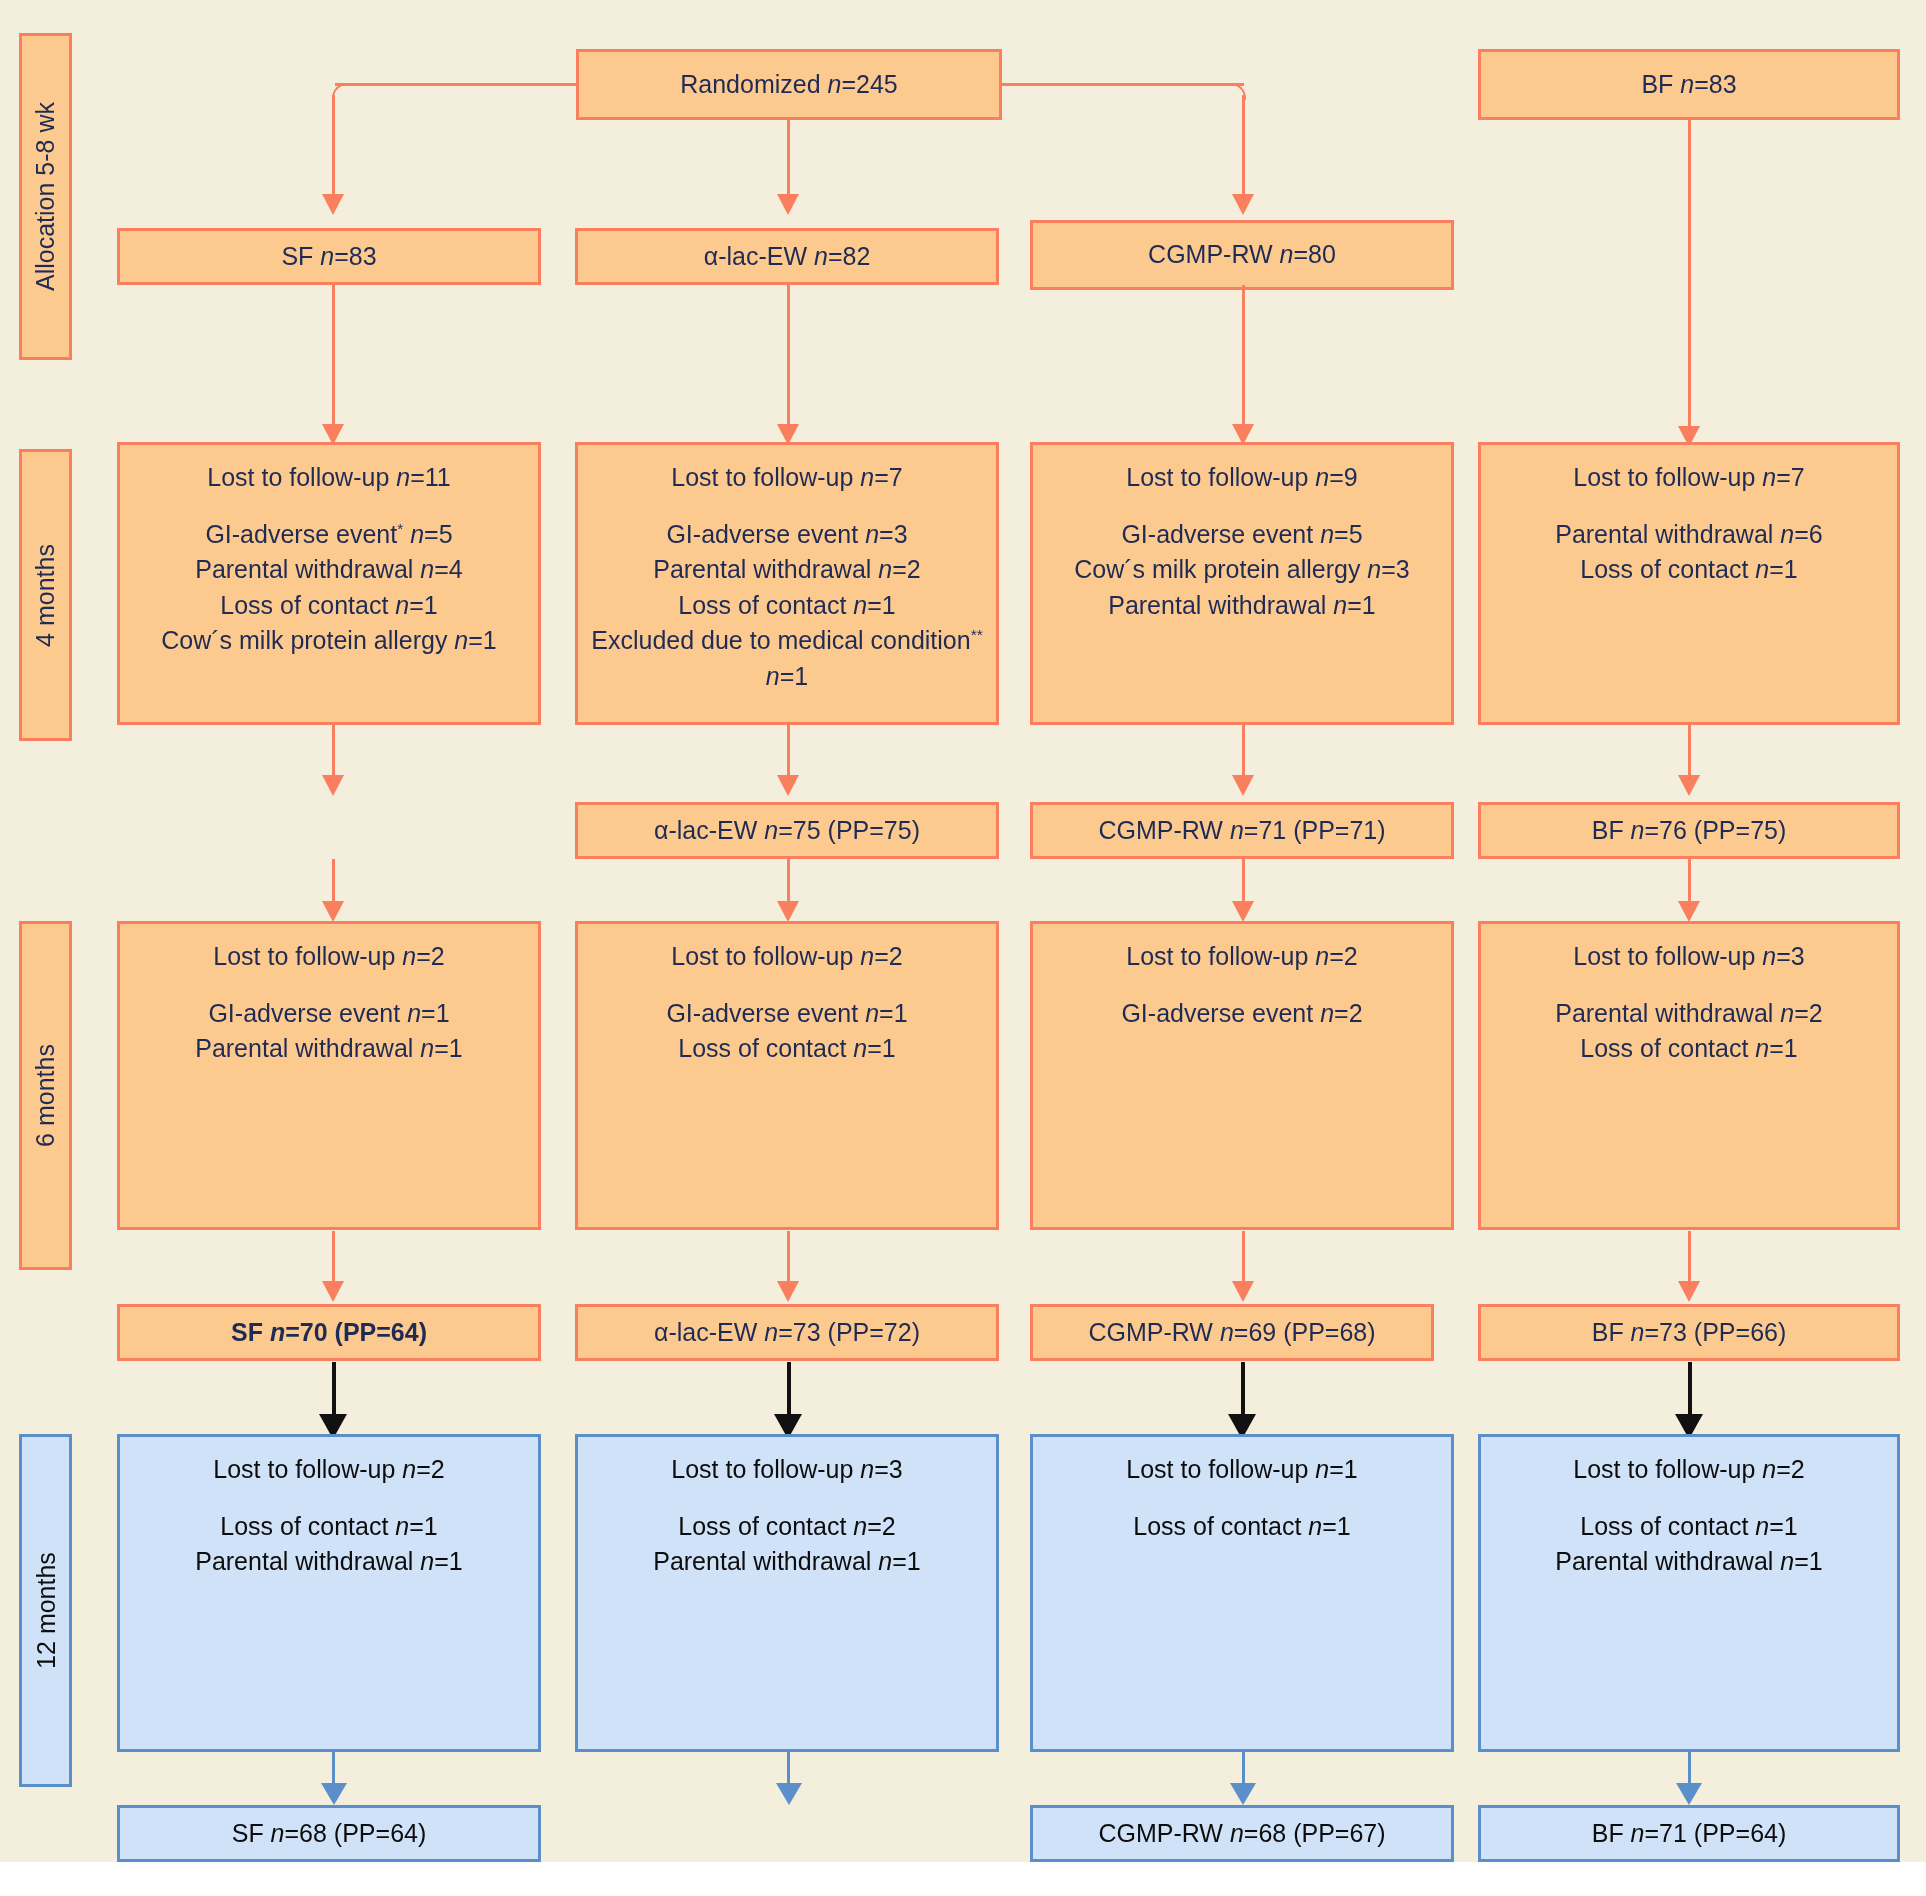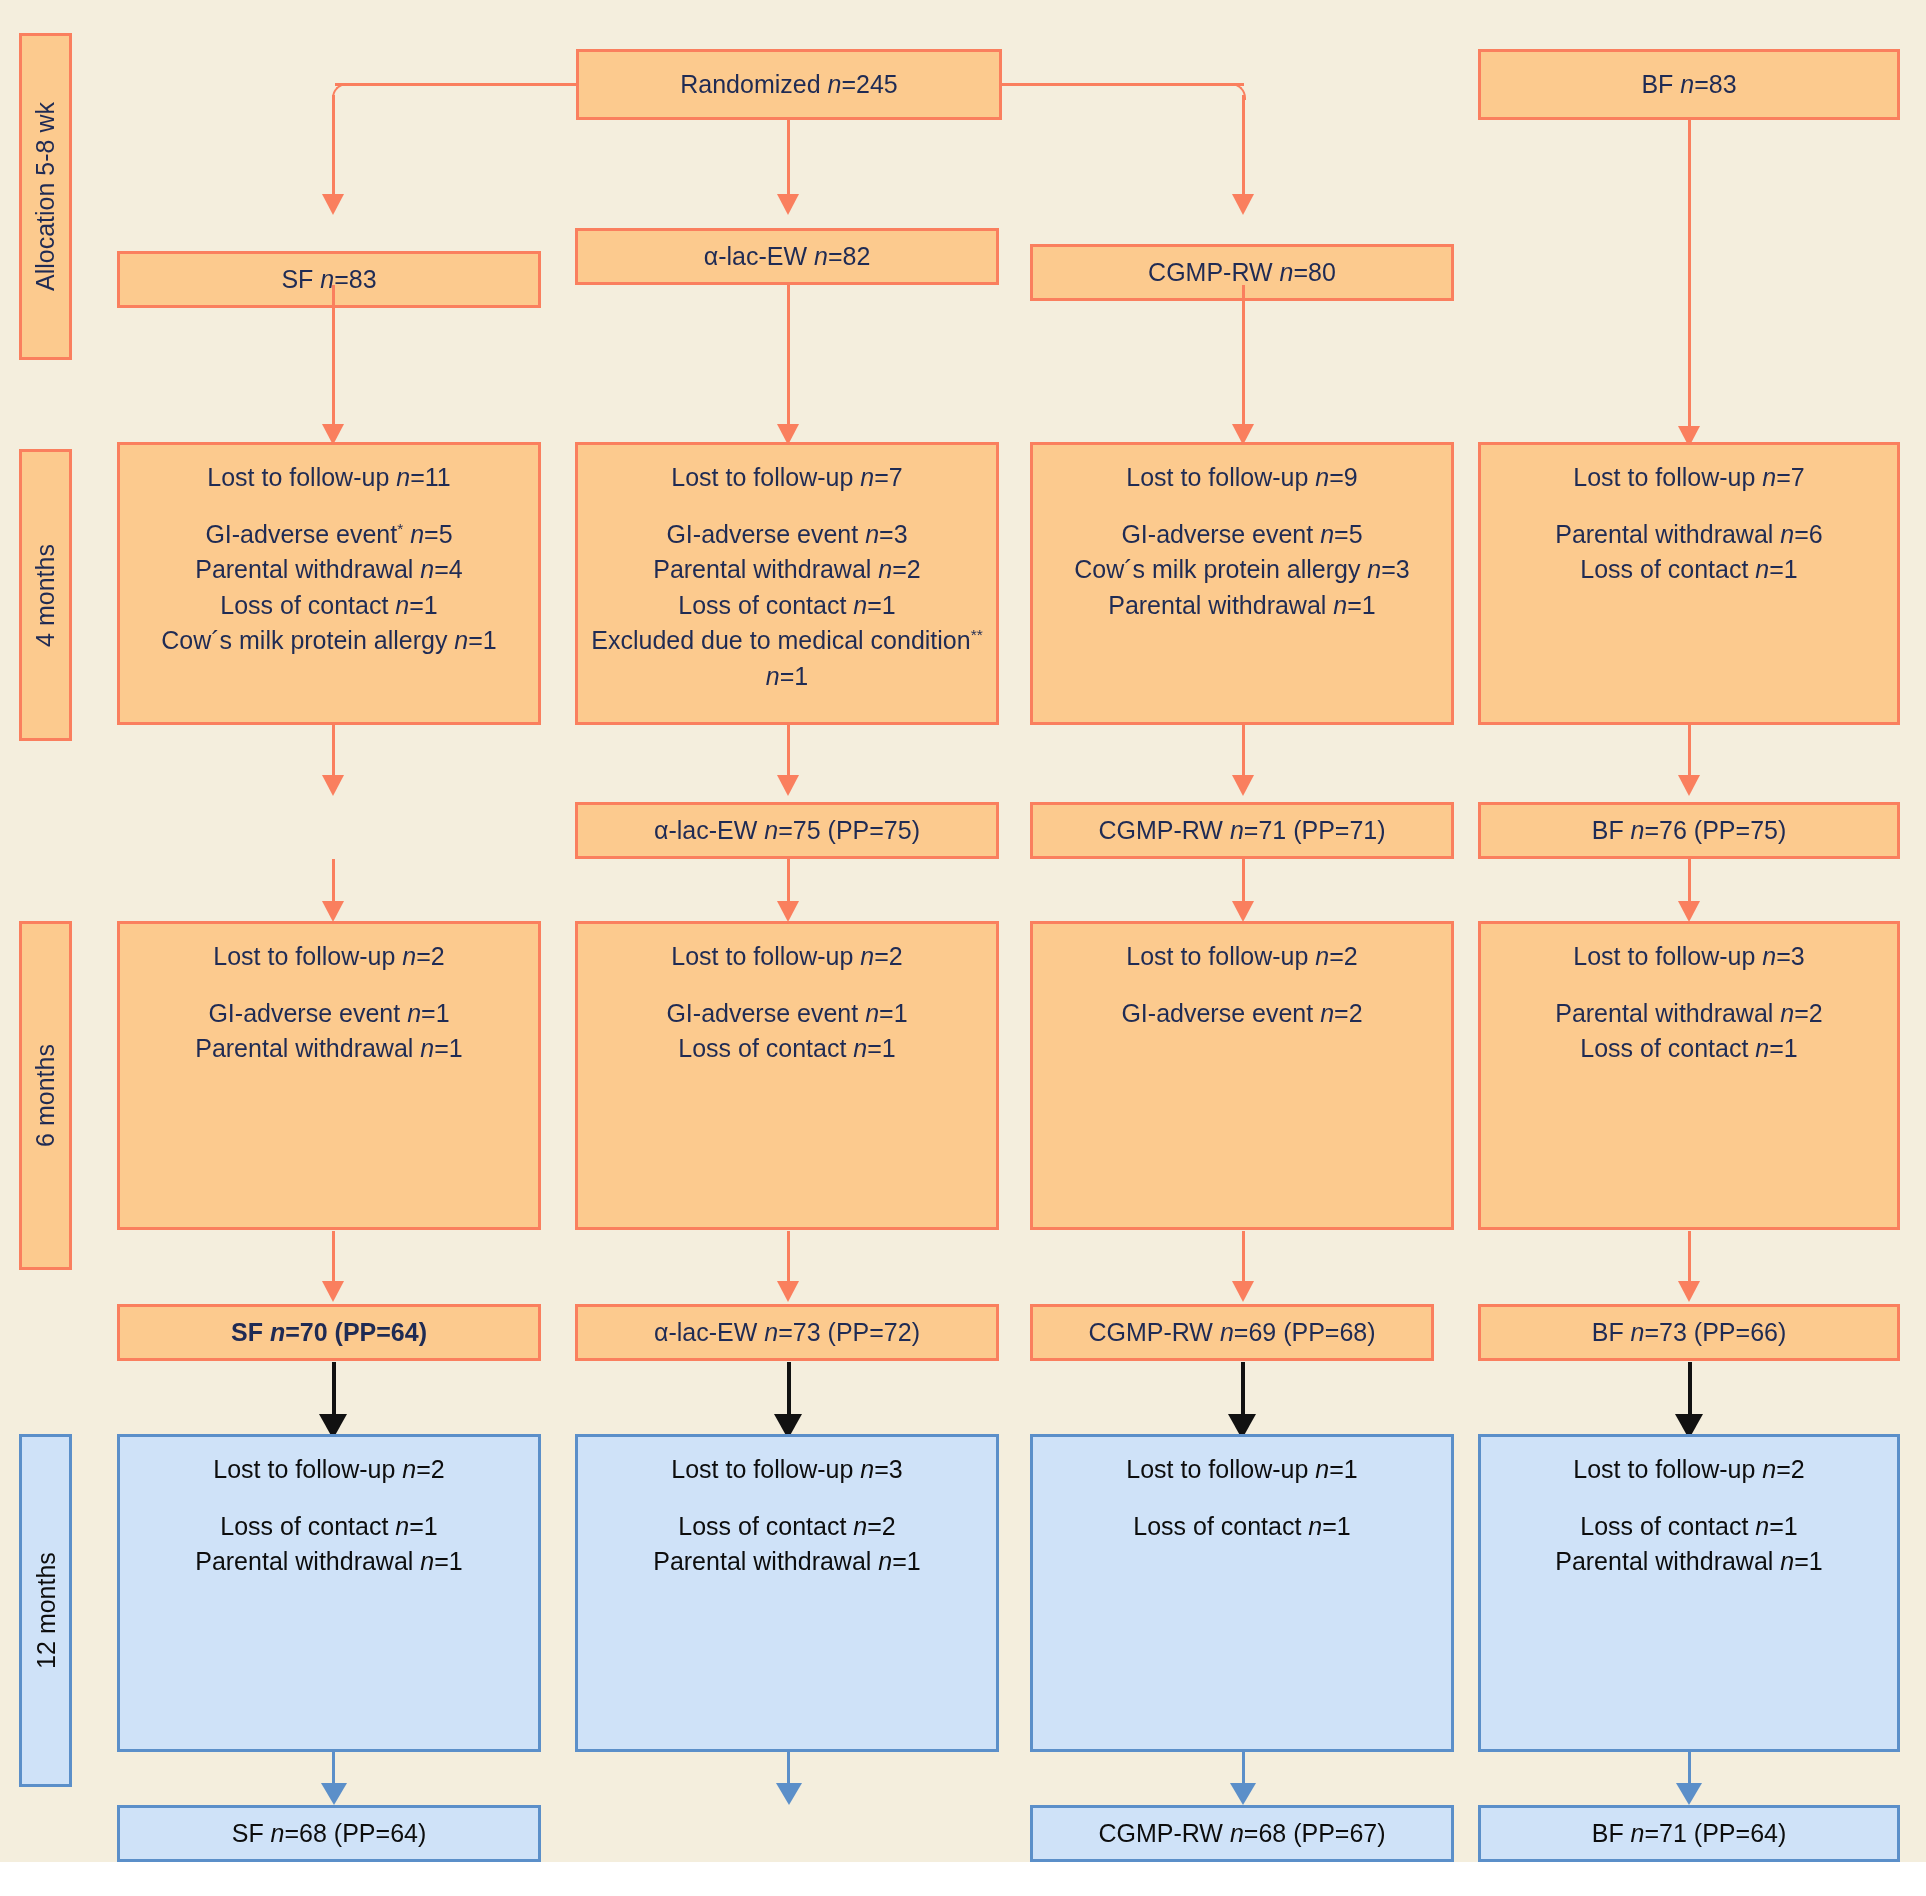--- a/index.html
+++ b/index.html
@@ -167,27 +167,27 @@
   <div class="arrowhead" style="left:777px; top:194px;"></div>
 
   <div class="hline" style="left:1002px; top:83px; width:242px;"></div>
   <div class="elbow tr" style="left:1229px; top:83px; width:15px; height:15px;"></div>
   <div class="vline" style="left:1242px; top:95px; width:2.7px; height:105px;"></div>
   <div class="arrowhead" style="left:1232px; top:194px;"></div>
 
   <div class="vline" style="left:1688px; top:119px; width:2.7px; height:314px;"></div>
   <div class="arrowhead" style="left:1678px; top:426px;"></div>
 
-  <div class="box orange" style="left:117px; top:228px; width:424px; height:57px;margin-top:23px;">
+  <div class="box orange" style="left:117px; top:228px; width:424px; height:57px;">
     <span class="inner">SF <span class="n-ital">n</span>=83</span>
   </div>
   <div class="box orange" style="left:575px; top:228px; width:424px; height:57px;">
     <span class="inner">α-lac-EW <span class="n-ital">n</span>=82</span>
   </div>
-  <div class="box orange" style="left:1030px; top:244px; width:424px; height:57px;">
+  <div class="box orange" style="left:1030px; top:220px; width:424px; height:70px;">
     <span class="inner">CGMP-RW <span class="n-ital">n</span>=80</span>
   </div>
 
   <div class="vline" style="left:332px; top:285px; width:2.7px; height:144px;"></div>
   <div class="arrowhead" style="left:322px; top:424px;"></div>
 
   <div class="vline" style="left:787px; top:285px; width:2.7px; height:144px;"></div>
   <div class="arrowhead" style="left:777px; top:424px;"></div>
 
   <div class="vline" style="left:1242px; top:285px; width:2.7px; height:144px;"></div>

